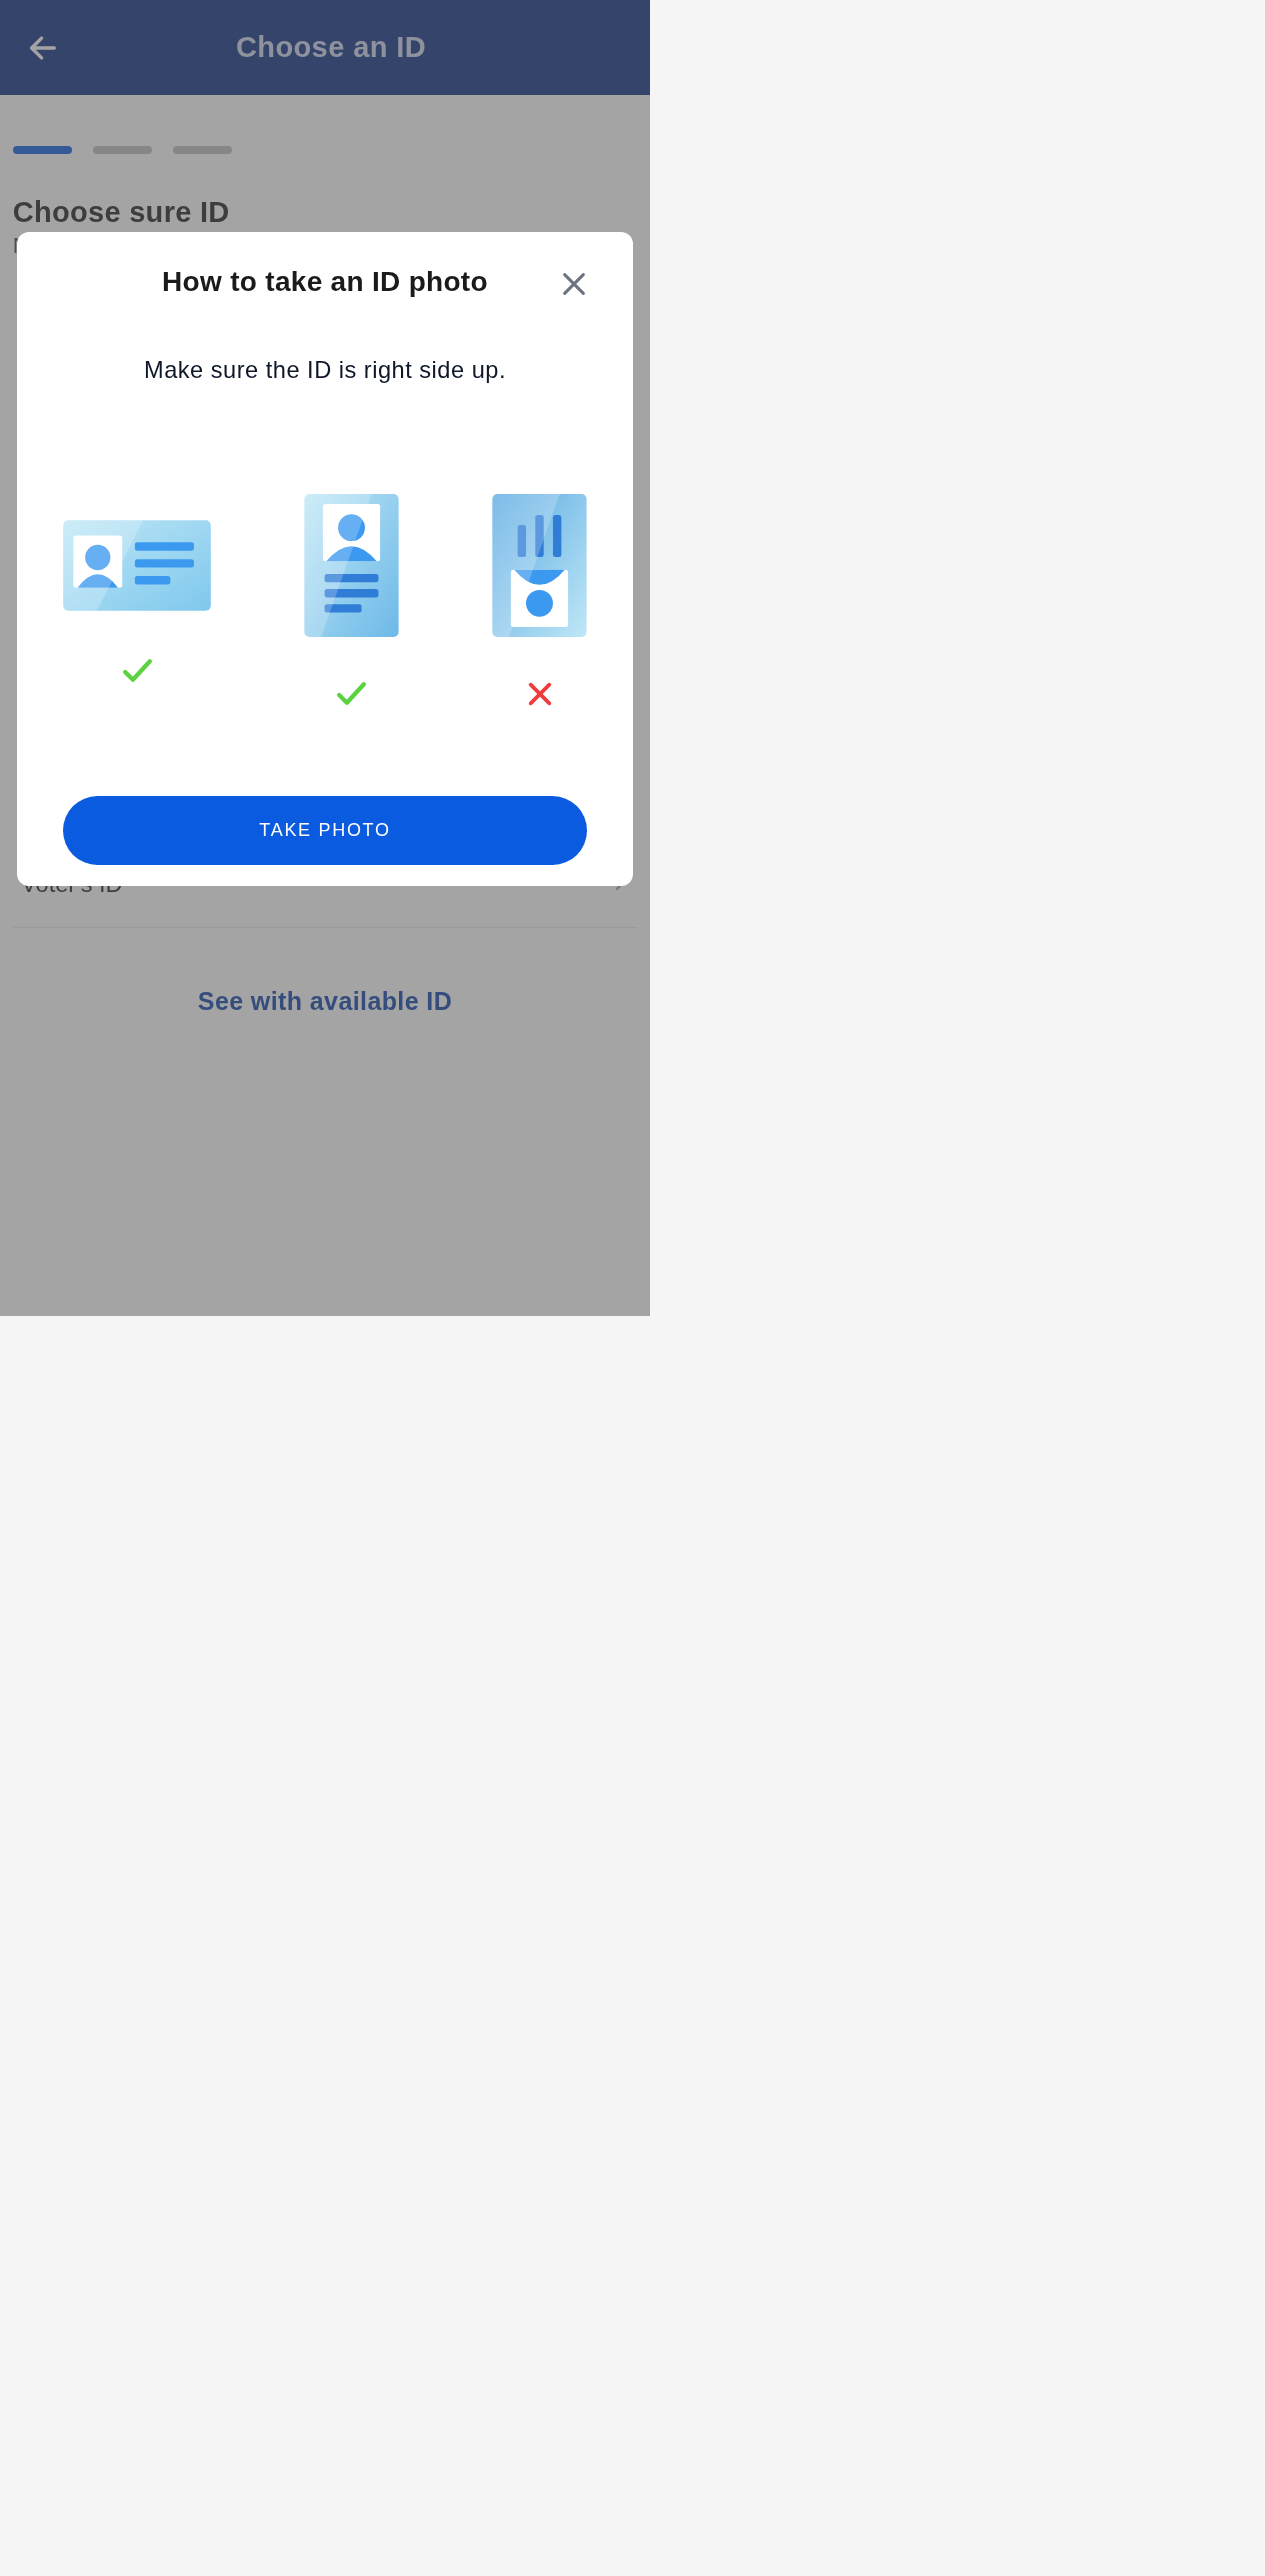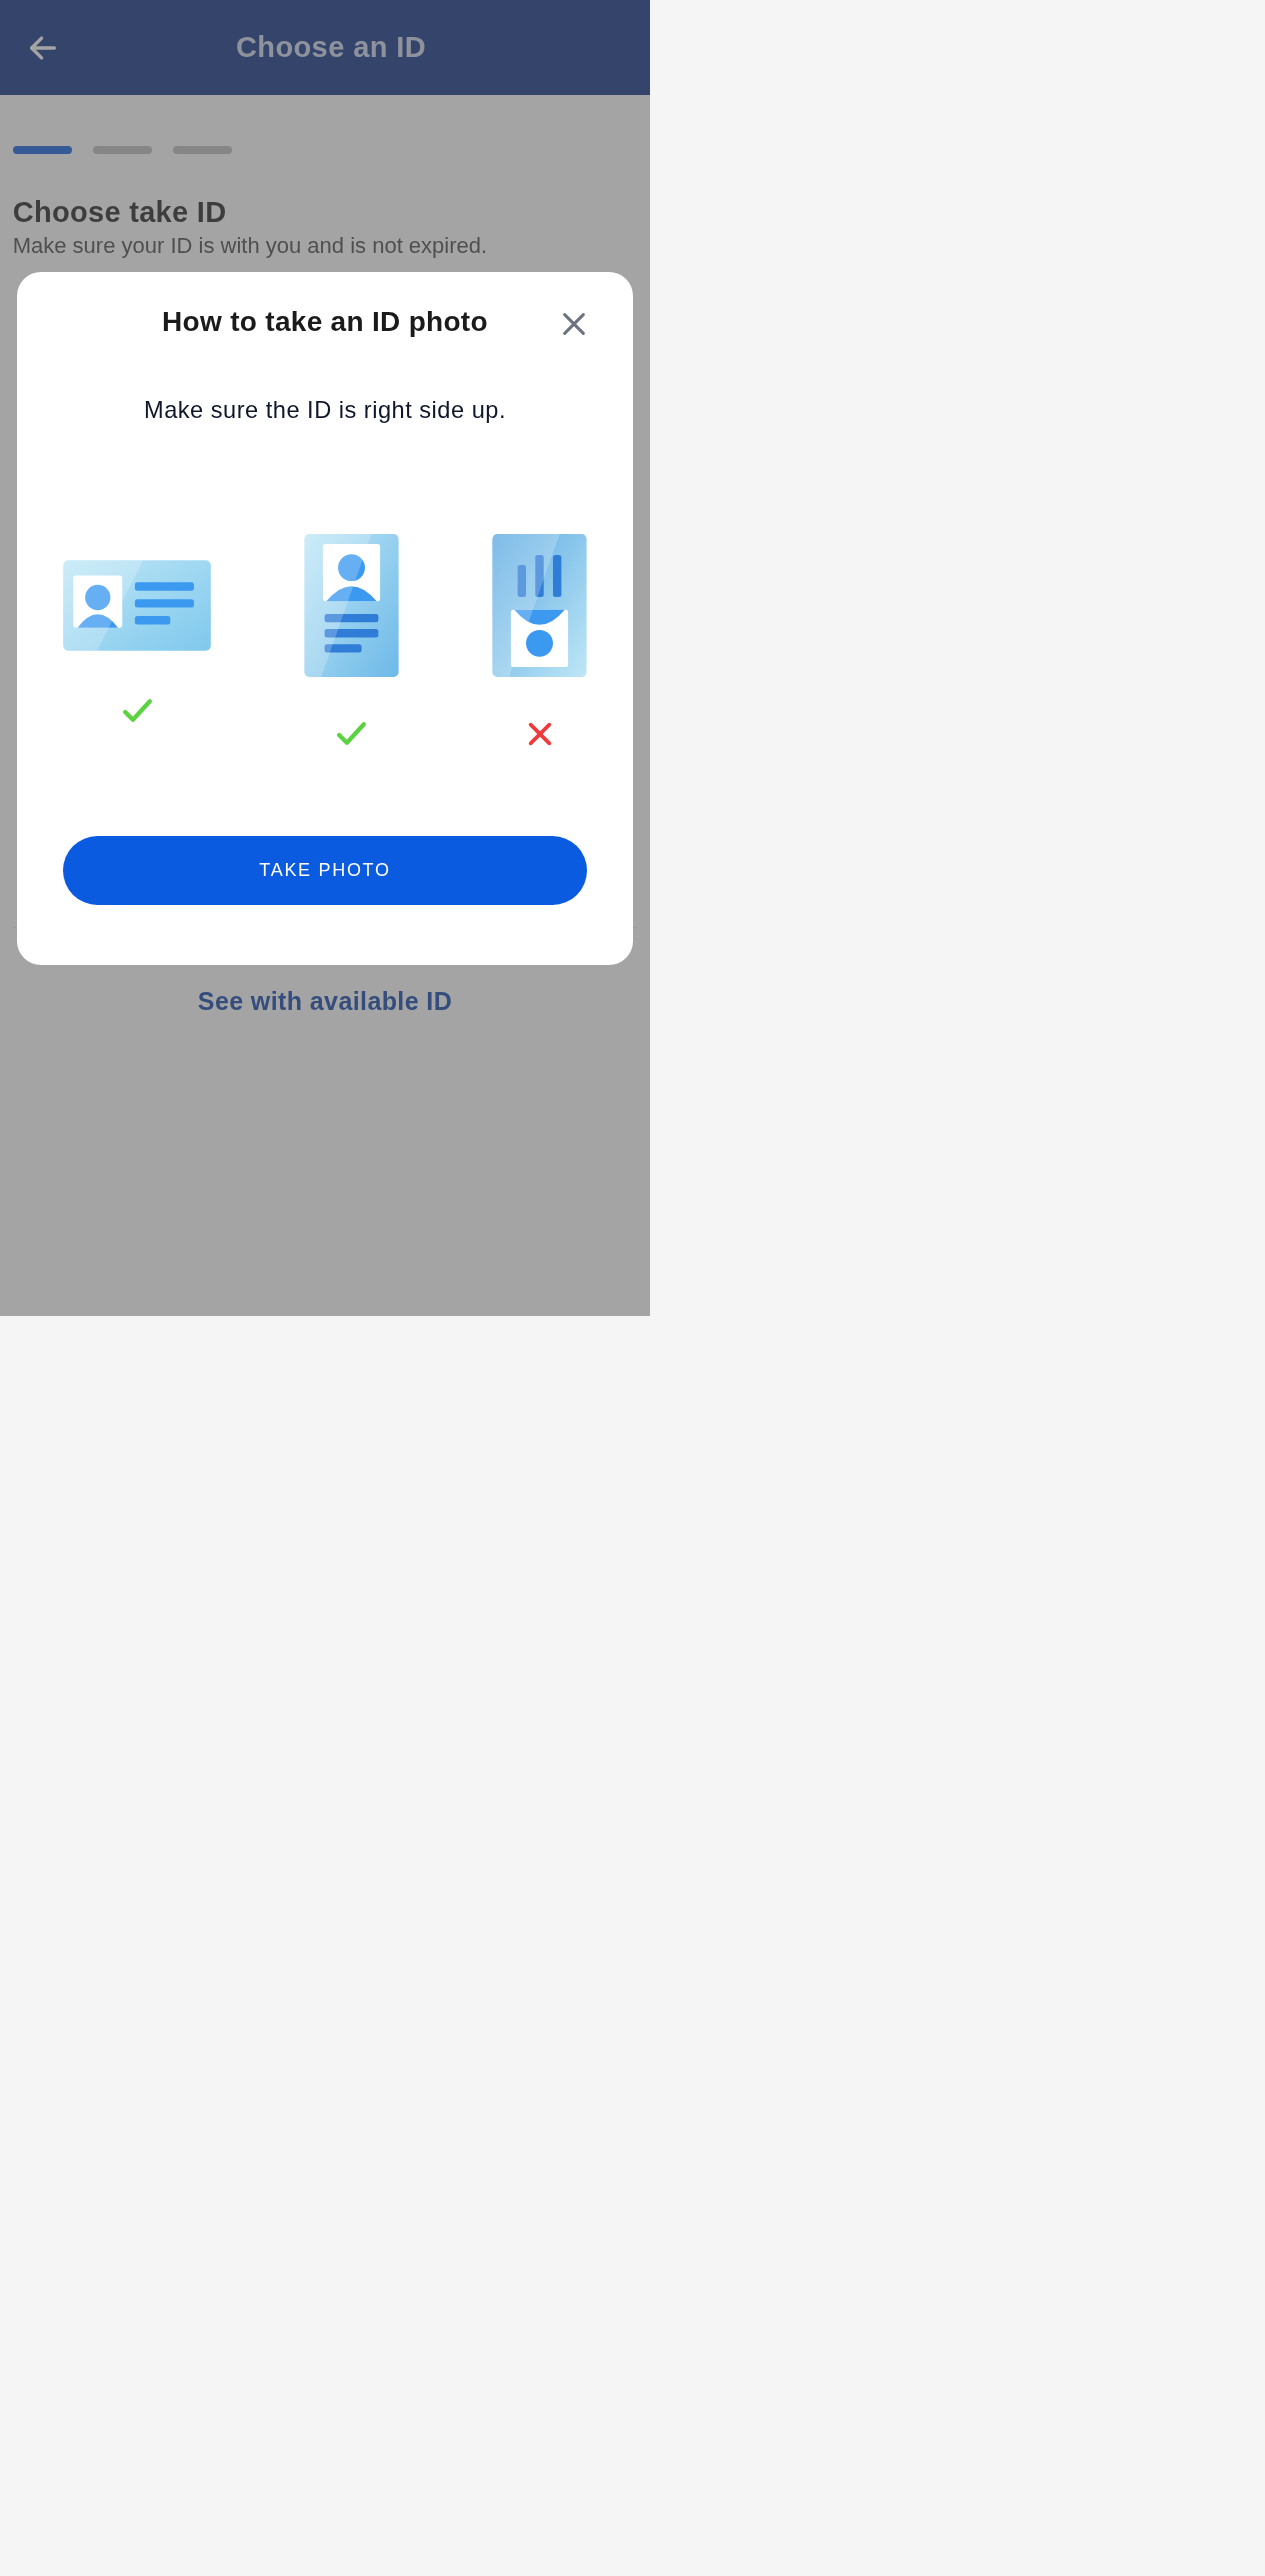--- a/index.html
+++ b/index.html
@@ -52,23 +52,22 @@
 
   .see-more { text-align:center; margin-top: 59px; color:#0a3fa8; font-size:25px; font-weight:700; letter-spacing:0.4px;}
 
   
   .overlay {
     position:absolute; inset:0;
     background: rgba(90,90,90,0.55);
   }
   .modal {
     position:absolute; left:17px; right:17px; top:232px;
-    background:#fff; border-radius:24px;
-    padding: 34px 46px 60px 46px;
-    margin-top: 40px;
+    background:#fff; border-radius:12px;
+    padding: 34px 46px 21px 46px;
   }
   .modal-head { display:flex; align-items:center; position:relative; justify-content:center; }
   .modal-title { font-size:28px; font-weight:800; color:#1b1b1b; text-align:center; letter-spacing:0.3px;}
   .close-btn { position:absolute; right:-8.4px; top:-3.4px; width:42px; height:42px; display:flex; align-items:center; justify-content:center; color:#6b7280;}
   .modal-sub { text-align:center; font-size:23.6px; color:#0f172a; margin-top:59px; letter-spacing:0.5px;}
   .cards-row { display:flex; justify-content:space-between; margin-top:110px; padding:0 0px; align-items:center;}
   .card-col { display:flex; flex-direction:column; align-items:center;}
   .indicator { margin-top:38px; width:37px; height:37px; display:flex; align-items:center; justify-content:center;}
   .take-btn {
     margin-top:84px;
@@ -94,21 +93,21 @@
     </div>
     <div class="header-title">Choose an ID</div>
   </div>
 
   <div class="page">
     <div class="steps">
       <div class="step-bar active"></div>
       <div class="step-bar"></div>
       <div class="step-bar"></div>
     </div>
-    <div class="h1">Choose take ID</div>
+    <div class="h1">Choose sure ID</div>
     <div class="sub">Make sure your ID is with you and is not expired.</div>
 
     <div style="height:582px;"></div>
 
     <div class="list-item">
       <span>Voter's ID</span>
       <span class="chevron">
         <svg width="18.6" height="18.6" viewBox="0 0 24 24" fill="none" stroke="#9ca3af" stroke-width="3" stroke-linecap="round" stroke-linejoin="round">
             <polyline points="9 18 15 12 9 6"></polyline>
           </svg>

